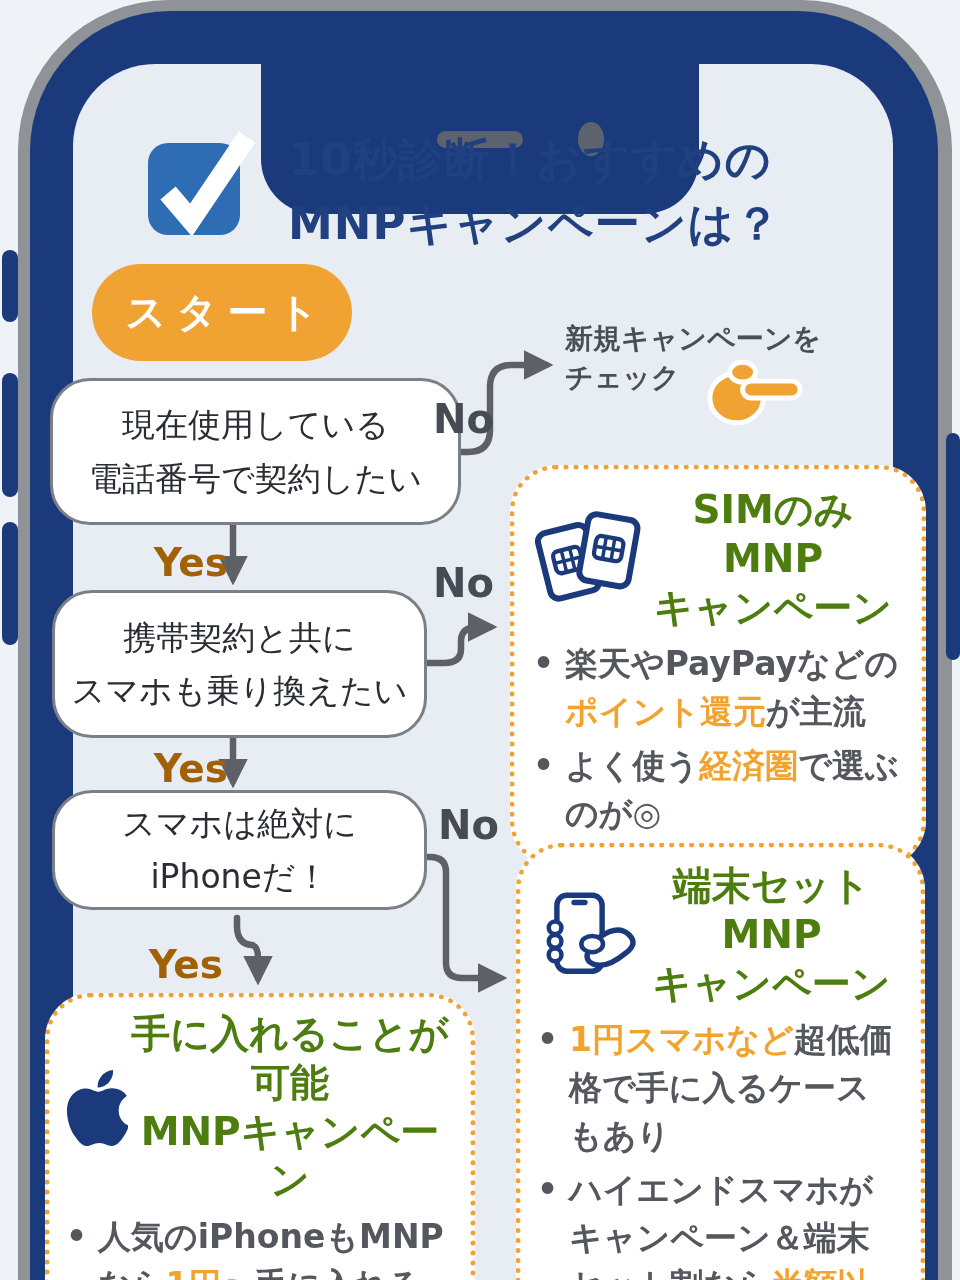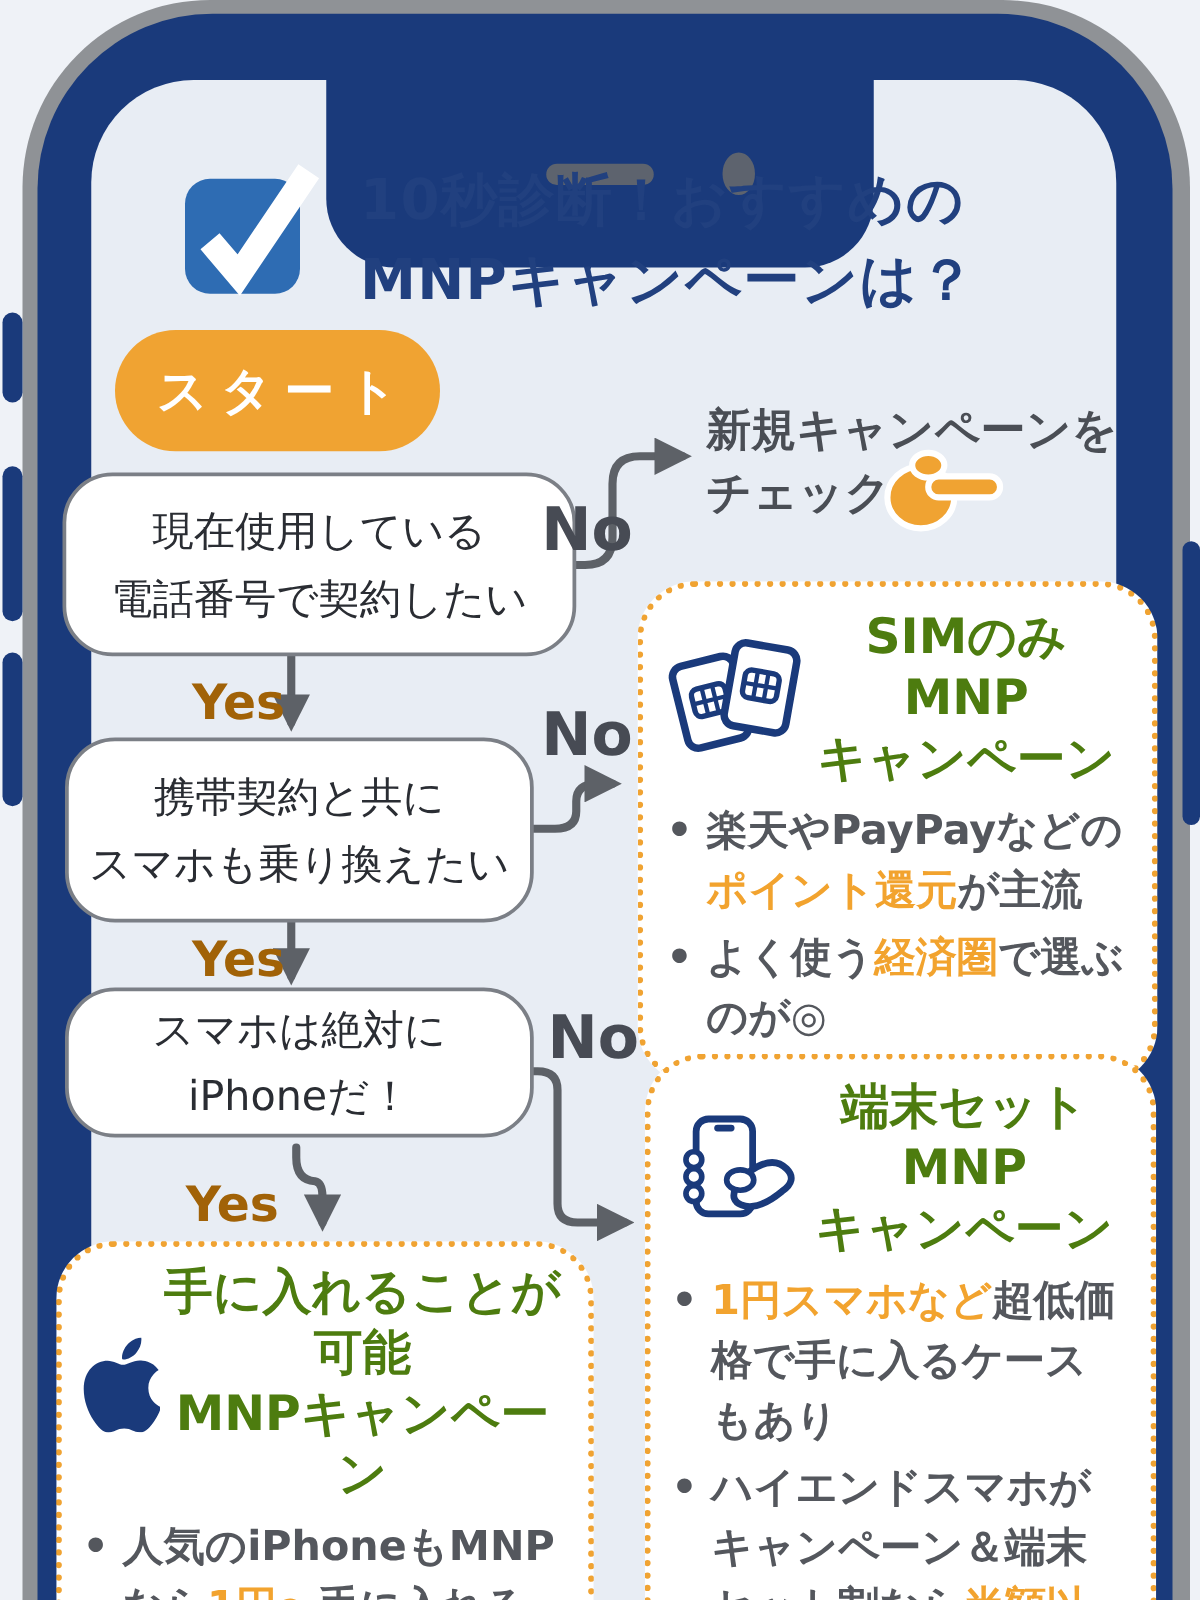--- a/index.html
+++ b/index.html
@@ -35,25 +35,25 @@
   .qbox{background:#fff;border:3.5px solid #7b7f86;border-radius:40px;box-sizing:border-box;
         display:flex;flex-direction:column;justify-content:center;align-items:center;
         font-size:33px;font-weight:500;color:#2a2d33;line-height:1.62;text-align:center;}
   .q1{left:50px;top:378px;width:411px;height:147px;}
   .q2{left:52px;top:590px;width:375px;height:148px;}
   .q3{left:52px;top:790px;width:375px;height:120px;}
   .yes{font-size:39px;font-weight:800;color:#a16207;width:78px;text-align:right;}
   .yes1{left:150px;top:540px;}
   .yes2{left:150px;top:746px;}
   .yes3{left:145px;top:942px;}
-  .no{font-size:48px;font-weight:800;color:#474b54;}
+  .no{font-size:40px;font-weight:800;color:#474b54;}
   .no1{left:433px;top:396px;}
   .no2{left:433px;top:560px;}
   .no3{left:438px;top:802px;}
-  .note{left:565px;top:320px;width:330px;font-size:36px;font-weight:800;color:#4a4e55;line-height:1.38;}
+  .note{left:565px;top:320px;width:330px;font-size:28px;font-weight:800;color:#4a4e55;line-height:1.38;}
   .finger{left:701px;top:354px;}
 
   #connectors{left:0;top:0;pointer-events:none;}
 
   
   .camp{background:#fff;border:5px dotted #f0a332;border-radius:46px;box-sizing:border-box;}
   .camp-head{display:flex;align-items:center;}
   .camp-title{flex:1;text-align:center;font-size:39px;font-weight:800;color:#4d7c0f;line-height:1.25;}
   .bullets{margin-top:8px;}
   .brow{display:flex;margin-top:6px;font-size:33px;font-weight:700;color:#54575d;line-height:1.45;}

